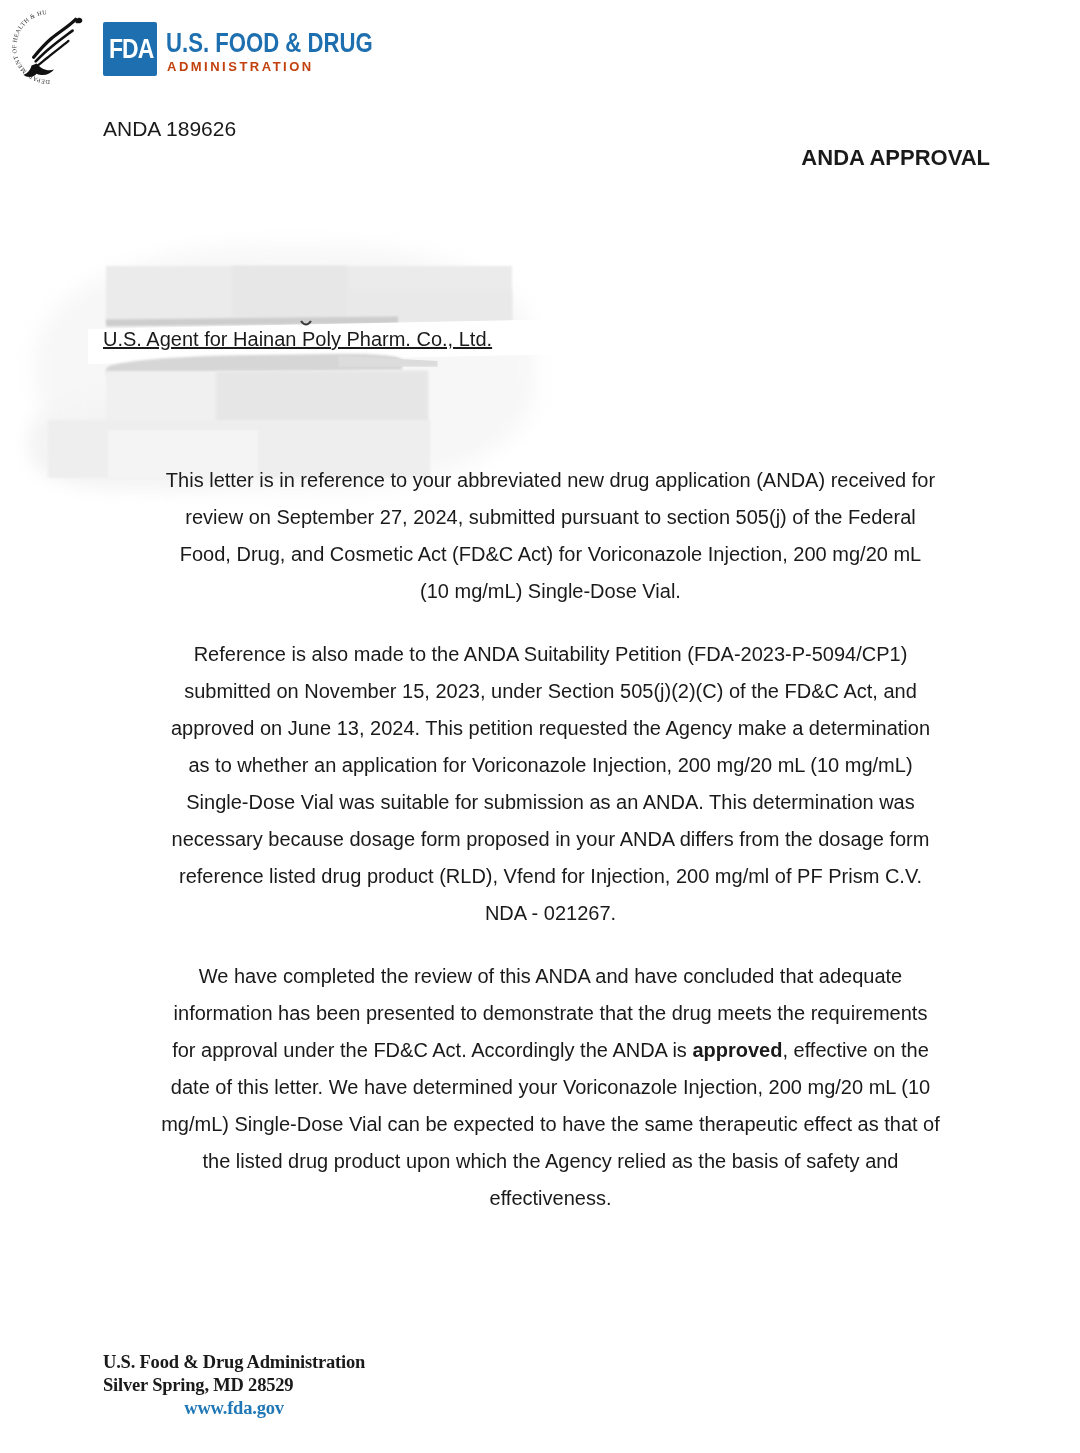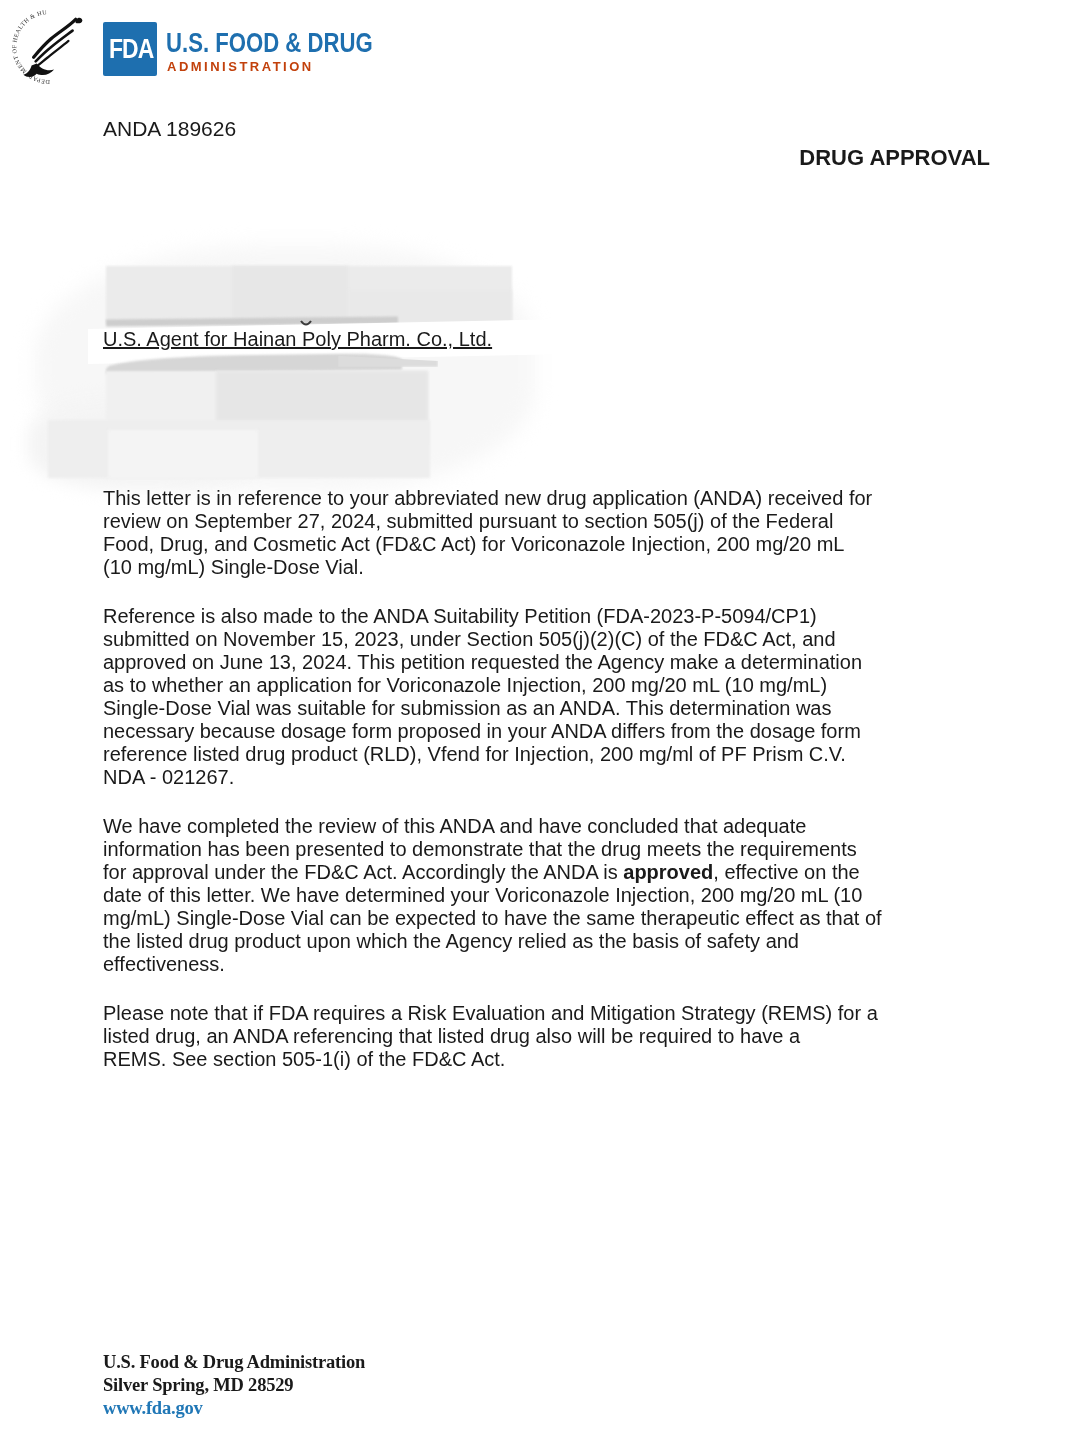--- a/index.html
+++ b/index.html
@@ -48,31 +48,31 @@
   .wedge{left:338px;top:352px;width:100px;height:15px;background:#dcdcdc;filter:blur(1px);clip-path:polygon(0 25%,100% 60%,100% 100%,0 100%);}
   .rectB{left:106px;top:371px;width:322px;height:50px;background:#f0f0f0;filter:blur(1px);}
   .rectB-p1{left:216px;top:371px;width:212px;height:74px;background:#e6e6e6;filter:blur(1.5px);}
   .rectC{left:48px;top:420px;width:382px;height:58px;background:#eeeeee;filter:blur(1px);}
   .rectC-p1{left:108px;top:430px;width:150px;height:48px;background:#f4f4f4;filter:blur(1.5px);}
   .fragment{left:300px;top:319px;width:12px;height:9px;}
   
   .recipient{position:absolute;left:103px;top:328px;font-size:20px;white-space:nowrap;text-decoration:underline;}
   
   .letter-body{
-    position:absolute;left:103px;top:487px;width:895px;
-    font-size:20px;line-height:23px;
+    position:absolute;left:103px;top:462px;width:895px;
+    font-size:20px;line-height:37px;text-align:center;
   }
   .letter-body p{margin:0 0 26px 0;}
   
   .footer{
     position:absolute;left:103px;top:1351px;
     font-family:Liberation Serif, serif;
     font-weight:bold;font-size:18.5px;line-height:23px;letter-spacing:-0.2px;
   }
-  .footer .link{text-decoration:none;cursor:pointer;}
+  .footer .link{text-decoration:none;cursor:pointer;text-align:center;}
 </style>
 </head>
 <body>
 
 <div class="page">
 
   <svg class="hhs-seal" viewBox="0 0 80 78">
     <defs>
       <path id="sealArc" d="M 41,72 A 32,32 0 0 1 8,40 A 32,32 0 0 1 41,8" fill="none"></path>
     </defs>
@@ -90,21 +90,21 @@
 
   <div class="fda-lockup">
     <div class="fda-box" style="background: rgb(30, 111, 175); justify-content: flex-end;">
       <span>FDA</span>
     </div>
     <div class="fda-word1" style="color: rgb(30, 111, 175);">U.S. FOOD &amp; DRUG</div>
     <div class="fda-word2" style="color: #c2410c;">ADMINISTRATION</div>
   </div>
 
   <div class="anda-number">ANDA 189626</div>
-  <div class="anda-title">DRUG APPROVAL</div>
+  <div class="anda-title">ANDA APPROVAL</div>
 
   <div class="red blob1"></div>
   <div class="red blob2"></div>
   <div class="red rectA"></div>
   <div class="red rectA-p1"></div>
   <div class="red rectA-p2"></div>
   <div class="red stripTop"></div>
   <div class="red whiteBand"></div>
   <div class="red bandBelow"></div>
   <div class="red wedge"></div>
@@ -115,21 +115,20 @@
   <svg class="red fragment" viewBox="0 0 12 9">
     <path d="M1,2 Q6,9 11,2" stroke="#3a3a3a" stroke-width="2" fill="none"></path>
   </svg>
 
   <div class="recipient">U.S. Agent for Hainan Poly Pharm. Co., Ltd.</div>
 
   <div class="letter-body" style="color: rgb(26, 26, 26);">
     <p>This letter is in reference to your abbreviated new drug application (ANDA) received for<br>review on September 27, 2024, submitted pursuant to section 505(j) of the Federal<br>Food, Drug, and Cosmetic Act (FD&amp;C Act) for Voriconazole Injection, 200 mg/20 mL<br>(10 mg/mL) Single-Dose Vial.</p>
     <p>Reference is also made to the ANDA Suitability Petition (FDA-2023-P-5094/CP1)<br>submitted on November 15, 2023, under Section 505(j)(2)(C) of the FD&amp;C Act, and<br>approved on June 13, 2024. This petition requested the Agency make a determination<br>as to whether an application for Voriconazole Injection, 200 mg/20 mL (10 mg/mL)<br>Single-Dose Vial was suitable for submission as an ANDA. This determination was<br>necessary because dosage form proposed in your ANDA differs from the dosage form<br>reference listed drug product (RLD), Vfend for Injection, 200 mg/ml of PF Prism C.V.<br>NDA - 021267.</p>
     <p>We have completed the review of this ANDA and have concluded that adequate<br>information has been presented to demonstrate that the drug meets the requirements<br>for approval under the FD&amp;C Act. Accordingly the ANDA is <b>approved</b>, effective on the<br>date of this letter. We have determined your Voriconazole Injection, 200 mg/20 mL (10<br>mg/mL) Single-Dose Vial can be expected to have the same therapeutic effect as that of<br>the listed drug product upon which the Agency relied as the basis of safety and<br>effectiveness.</p>
-    <p>Please note that if FDA requires a Risk Evaluation and Mitigation Strategy (REMS) for a<br>listed drug, an ANDA referencing that listed drug also will be required to have a<br>REMS. See section 505-1(i) of the FD&amp;C Act.</p>
   </div>
 
   <div class="footer">
     <div>U.S. Food &amp; Drug Administration</div>
     <div>Silver Spring, MD 28529</div>
     <div class="link" style="color: rgb(32, 119, 182);">www.fda.gov</div>
   </div>
 
 </div>
 

